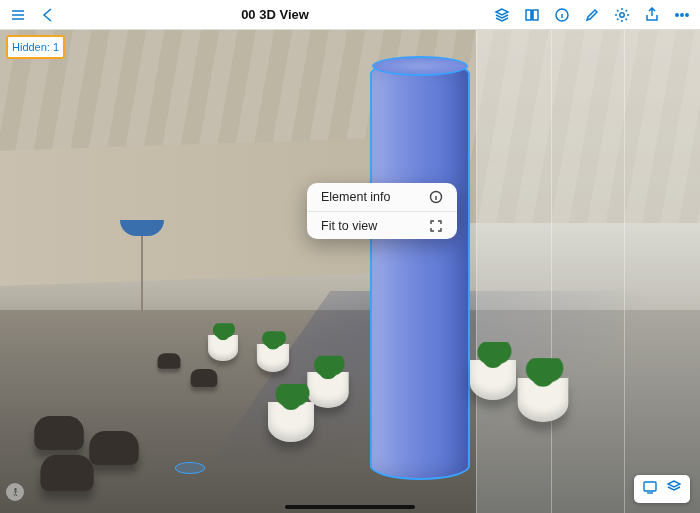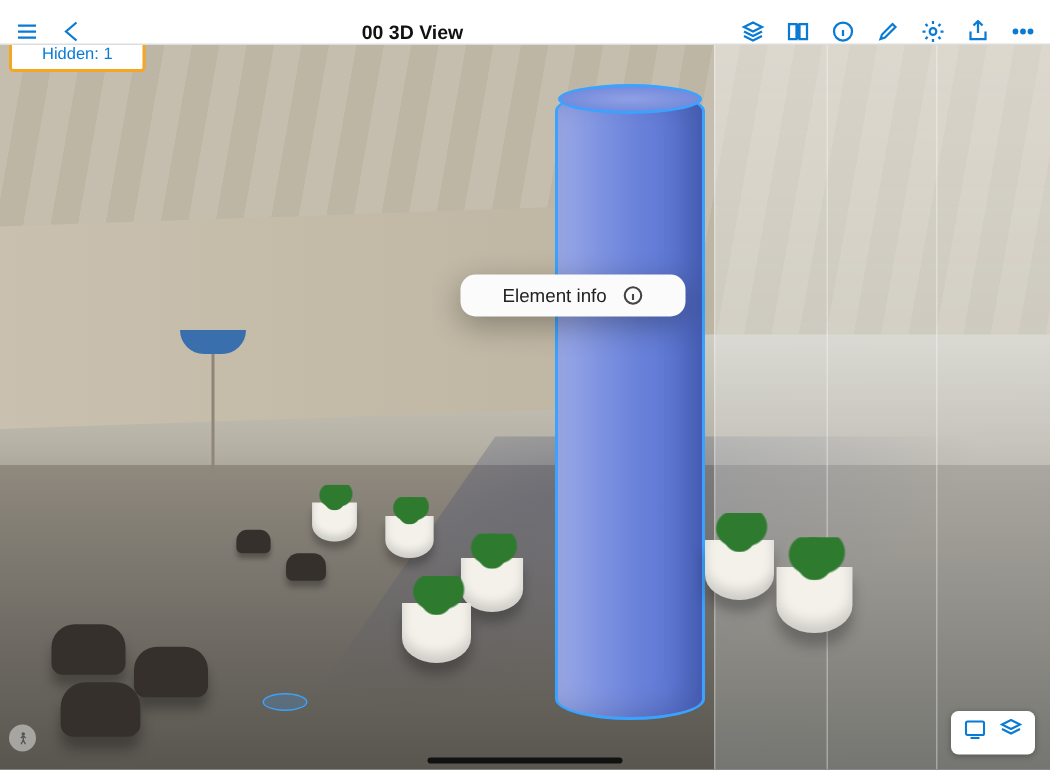--- a/index.html
+++ b/index.html
@@ -3,37 +3,37 @@
 <meta charset="utf-8">
 <style>
   * { box-sizing: border-box; margin: 0; padding: 0; }
   html, body { width: 700px; height: 513px; overflow: hidden; font-family: -apple-system, "Helvetica Neue", Arial, sans-serif; }
   .app { position: relative; width: 700px; height: 513px; background: #555; }
 
   
   .toolbar {
     position: absolute; top: 0; left: 0; width: 100%; height: 30px;
     background: #ffffff;
-    display: flex; align-items: flex-end;
+    display: flex; align-items: center;
     font-size: 13px;
     color: #0a7bd4;
     border-bottom: 1px solid #ddd;
     z-index: 20;
   }
   .tb-left { display: flex; align-items: center; gap: 14px; padding-left: 10px; }
   .tb-center { flex: 1; text-align: center; font-weight: 600; color: #111; }
   .tb-right { display: flex; align-items: center; gap: 14px; padding-right: 10px; }
   .tb-icon { width: 16px; height: 16px; display: inline-flex; align-items: center; justify-content: center; color: #0a7bd4; }
   .tb-icon svg { width: 16px; height: 16px; stroke: currentColor; fill: none; stroke-width: 1.5; }
 
   
   .hidden-badge {
-    position: absolute; top: 24px; left: 6px;
+    position: absolute; top: 35px; left: 6px;
     background: #fff; color: #0a7bd4;
-    font-size: 11px; padding: 4px 20px;
+    font-size: 11px; padding: 4px 4px;
     border-radius: 3px;
     border: 2px solid #f5a623;
     z-index: 15;
   }
 
   
   .scene {
     position: absolute; top: 30px; left: 0; right: 0; bottom: 0;
     overflow: hidden;
     background: linear-gradient(180deg,#cfd2cd 0%, #d7d6cd 35%, #b7b2a6 55%, #8d867a 70%, #74706a 100%);
@@ -102,21 +102,21 @@
 
   
   .context-menu {
     position:absolute; left:307px; top:183px; width:150px;
     background:#fbfbfb; border-radius:10px;
     box-shadow: 0 6px 20px rgba(0,0,0,0.3);
     overflow:hidden; z-index:25; font-size:12.5px; color:#222;
   }
   .cm-item {
     display:flex; align-items:center; justify-content:space-between;
-    padding: 8px 28px; height:28px;
+    padding: 8px 14px; height:28px;
     border-top:1px solid #e5e5e5;
   }
   .cm-item:first-child{border-top:none;}
   .cm-item.highlight { outline:2px solid #f5a623; outline-offset:-2px; }
   .cm-icon { width:14px; height:14px; }
   .cm-icon svg { width:14px; height:14px; stroke:#444; fill:none; stroke-width:1.4; }
 
   
   .br-control {
     position:absolute; right:10px; bottom:10px;
@@ -230,20 +230,28 @@
     </div>
   </div>
 
   <div class="context-menu">
     <div class="cm-item">
       <span>Element info</span>
       <span class="cm-icon">
         <svg viewBox="0 0 14 14">
             <circle cx="7" cy="7" r="5.5"></circle>
             <path d="M7 4.3h0M7 6v4"></path>
+          </svg>
+      </span>
+    </div>
+    <div class="cm-item">
+      <span>Fit to view</span>
+      <span class="cm-icon">
+        <svg viewBox="0 0 14 14">
+            <path d="M5 2H2v3M9 2h3v3M12 9v3H9M2 9v3h3"></path>
           </svg>
       </span>
     </div>
   </div>
 
   <div class="br-control">
     <span>
       <svg viewBox="0 0 16 16">
           <rect x="2" y="3" width="12" height="9" rx="1"></rect>
           <path d="M5 14h6"></path>

